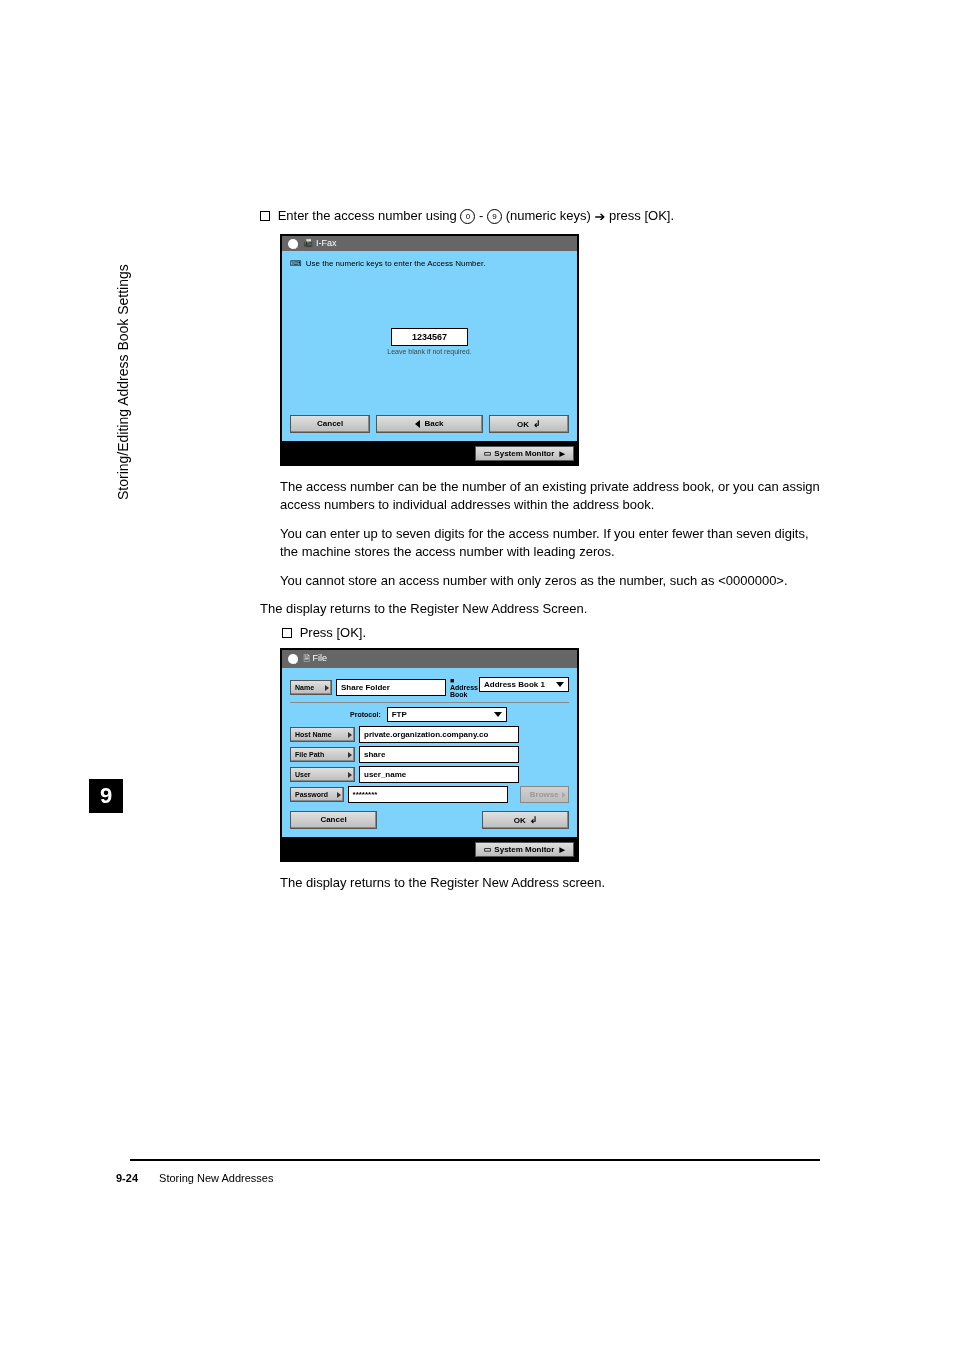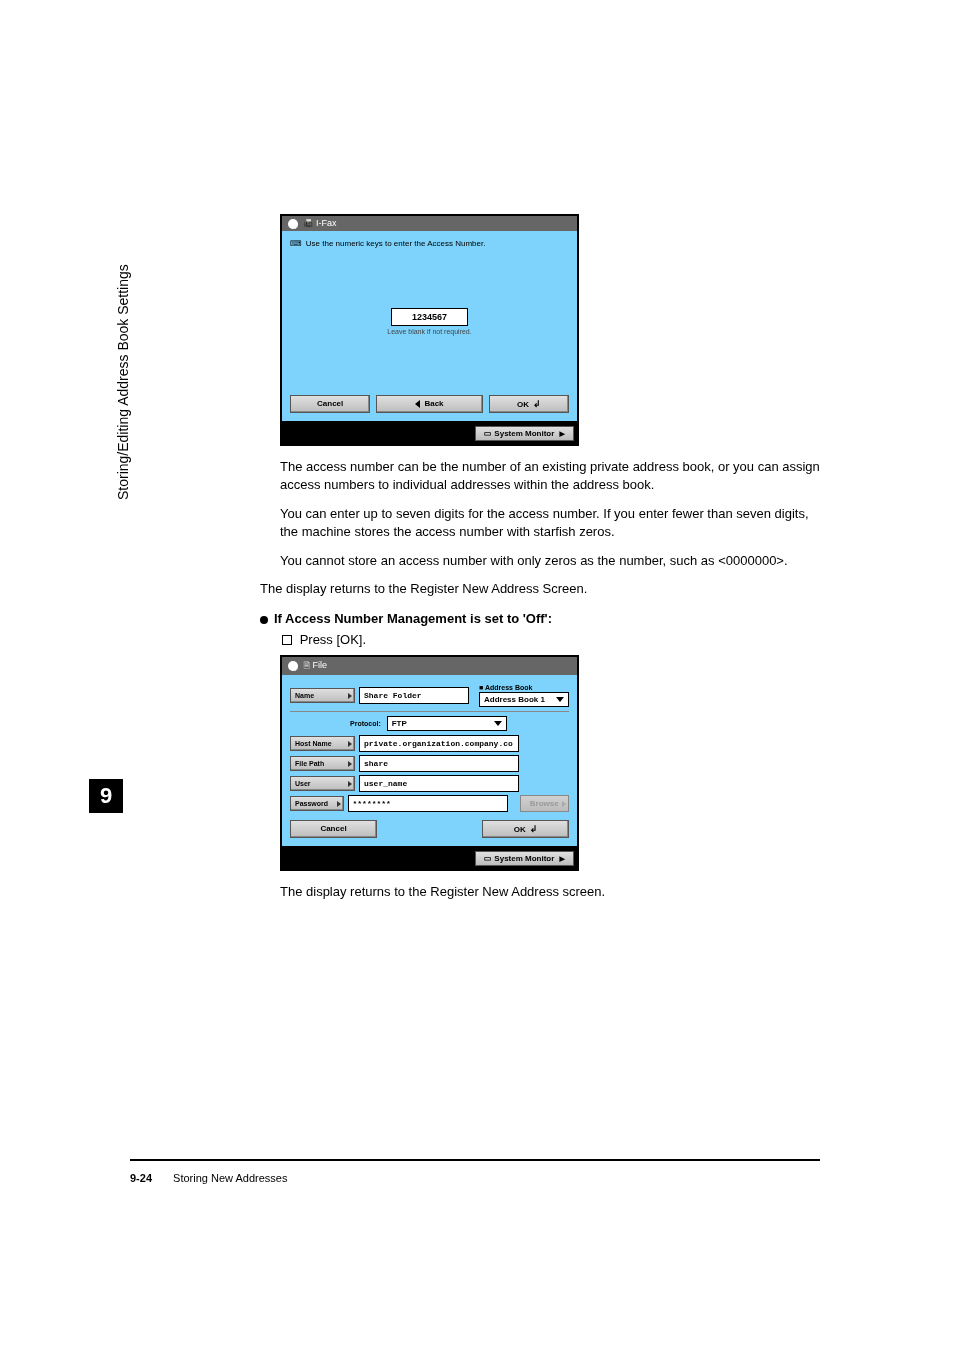--- a/index.html
+++ b/index.html
@@ -201,26 +201,24 @@
     width:0;height:0;border-top:3px solid transparent;border-bottom:3px solid transparent;border-left:4px solid #333;
   }
   .ss2-textbox {
     flex: 1;
     background: #fff;
     border: 1px solid #000;
     font-size: 8px;
     padding: 3px 4px;
     font-weight: bold;
     color: #000;
-    font-family: Liberation Mono, monospace;
   }
   .ss2-right-group {
     margin-left: auto;
     display: flex;
-    flex-direction: column;
     align-items: flex-start;
     gap: 1px;
   }
   .ss2-small-label {
     font-size: 7px;
     font-weight: bold;
     color: #000;
   }
   .ss2-select {
     display: flex;
@@ -264,40 +262,50 @@
   }
   .footer-rule {
     position: absolute;
     left: 130px;
     top: 1159px;
     width: 690px;
     border-top: 2px solid #000;
   }
   .footer-text {
     position: absolute;
-    left: 130px;
+    left: 116px;
     top: 1172px;
     font-size: 11px;
   }
   .footer-page { font-weight: bold; margin-right: 18px; }
   .nearrow { display:inline-block; font-size:13px; vertical-align:middle;}
   .kp-icon { font-size:8px; vertical-align:middle; margin-right:2px;}
   .gear { display:inline-block; width:10px;height:10px;vertical-align:middle;margin-right:3px;background:#fff;border-radius:50%;position:relative;}
   .gear::before{content:"";position:absolute;left:2px;top:2px;width:6px;height:6px;border:1px dotted #fff;border-radius:50%;}
 </style>
 </head>
 <body>
 
 <div class="page">
 
   <div class="side-tab">Storing/Editing Address Book Settings</div>
   <div class="chapter-num">9</div>
 
   <div class="content">
 
+    <div class="line-with-icons">
+      <span class="bullet-square"></span>
+      <span>Enter the access number using </span>
+      <span class="numkey">0</span>
+      -
+      <span class="numkey">9</span>
+      <span> (numeric keys) </span>
+      <span class="nearrow">➔</span>
+      <span> press [OK].</span>
+    </div>
 
     <div class="screenshot">
       <div class="ss-title">
         <span class="gear"></span>
         <span style="font-size:8px;">📠</span>
         <span>I-Fax</span>
       </div>
       <div class="ss-body">
         <div class="ss-instr">
           <span class="kp-icon">⌨</span>
@@ -319,27 +327,24 @@
       </div>
       <div class="ss-footer">
         <span class="ss-sysmon">
           <span style="margin-right:3px;">▭</span><span>System Monitor</span>
           <span style="margin-left:3px;font-size:7px;">▶</span>
         </span>
       </div>
     </div>
 
     <div class="para first">The access number can be the number of an existing private address book, or you can assign access numbers to individual addresses within the address book.</div>
-    <div class="para">You can enter up to seven digits for the access number. If you enter fewer than seven digits, the machine stores the access number with starfish zeros.</div>
+    <div class="para">You can enter up to seven digits for the access number. If you enter fewer than seven digits, the machine stores the access number with leading zeros.</div>
     <div class="para">You cannot store an access number with only zeros as the number, such as &lt;0000000&gt;.</div>
     <div class="para" style="margin-left:0;margin-top:10px;">The display returns to the Register New Address Screen.</div>
 
-    <div class="section-bullet">
-      <span class="solid-dot"></span><span>If Access Number Management is set to 'Off':</span>
-    </div>
     <div class="indent1">
       <span class="bullet-square"></span>
       <span>Press [OK].</span>
     </div>
 
     <div class="screenshot" style="margin-top:8px;">
       <div class="ss-title">
         <span class="gear"></span>
         <span style="font-size:8px;">🗎</span>
         <span>File</span>

